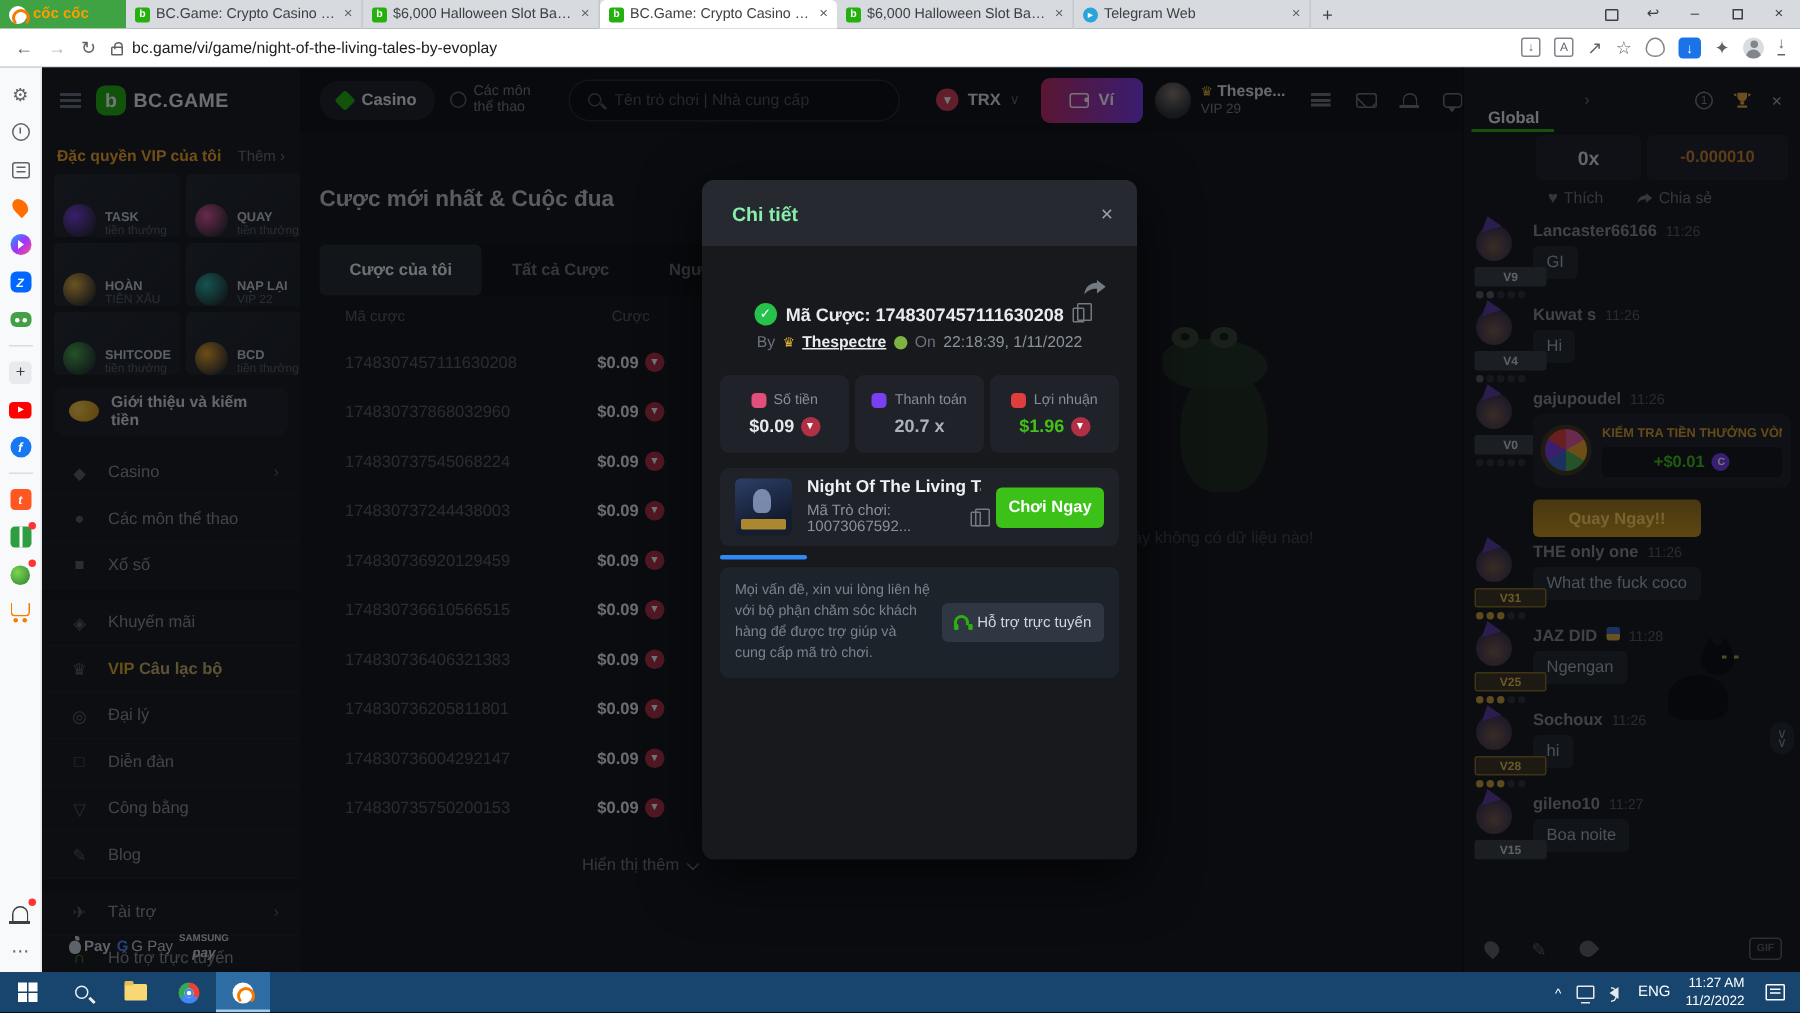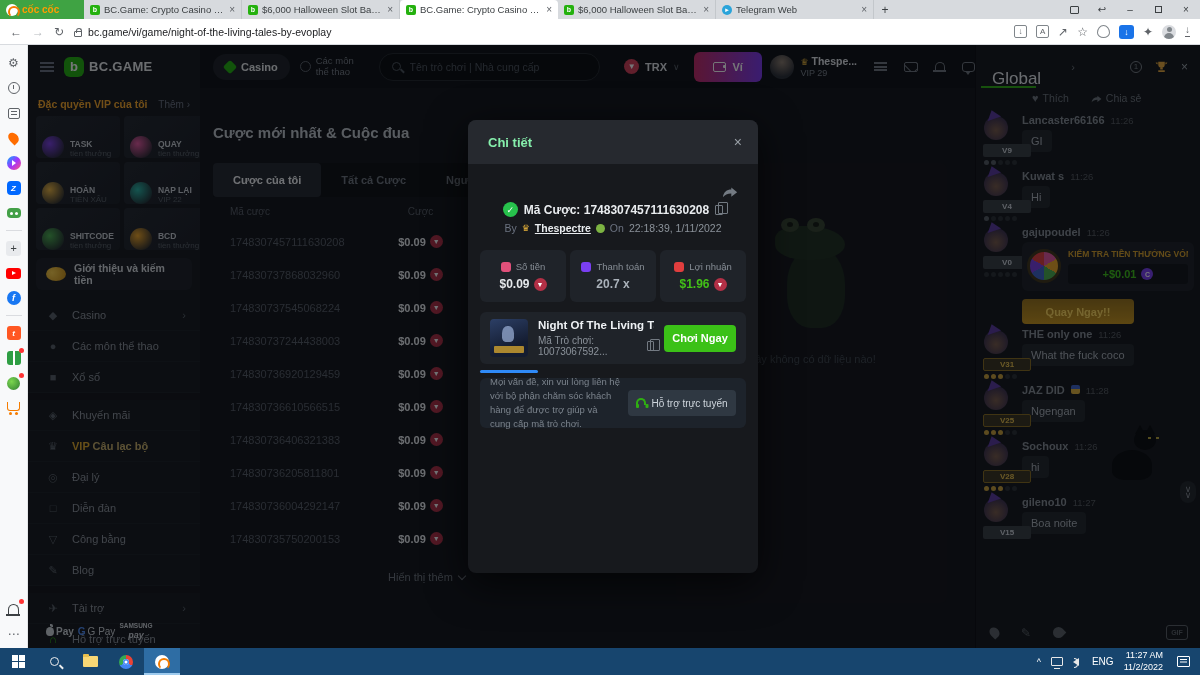--- a/index.html
+++ b/index.html
@@ -167,21 +167,21 @@
   .croc{position:absolute;left:50%;top:55px;transform:translateX(-50%);width:90px;height:120px;}
   .croc .body{position:absolute;left:20px;top:30px;width:58px;height:80px;background:#1d2a1e;border-radius:45% 45% 40% 40%;}
   .croc .head{position:absolute;left:8px;top:8px;width:70px;height:34px;background:#20301f;border-radius:40% 60% 50% 50%;}
   .croc .eye{position:absolute;top:0;width:18px;height:14px;background:#37442f;border-radius:50%;}
   .croc .eye::after{content:"";position:absolute;left:6px;top:4px;width:6px;height:5px;background:#141a12;border-radius:50%;}
   .empty-txt{position:absolute;left:0;right:0;top:190px;text-align:center;color:#3f454c;font-size:11px;}
 
   
   .bc-chat{position:absolute;right:0;top:0;bottom:0;width:225px;background:#15171b;border-left:1px solid #0c0d10;}
   .chat-head{height:43px;display:flex;align-items:center;padding:0 12px;position:relative;}
-  .chat-room{color:#e7eaee;font-size:17px;font-weight:normal;margin-left:4px;margin-top:24px;}
+  .chat-room{color:#e7eaee;font-size:11px;font-weight:bold;margin-left:4px;margin-top:24px;}
   .chat-chv{color:#6f767e;font-size:11px;margin-left:30px;}
   .chat-hics{margin-left:auto;display:flex;align-items:center;gap:13px;}
   .infoc{width:12px;height:12px;border-radius:50%;border:1px solid #7a8087;color:#7a8087;font-size:8px;display:flex;align-items:center;justify-content:center;}
   .chat-x{color:#9aa1a8;font-size:12px;}
   .room-underline{position:absolute;left:5px;bottom:0;width:55px;height:2px;background:#2fae12;}
   .chat-body{position:absolute;top:43px;left:0;right:0;bottom:75px;overflow:hidden;padding:2px 8px 0 8px;}
   .res-card{display:flex;gap:4px;margin:0 0 6px 40px;}
   .res-box{height:30px;background:#1d2126;border-radius:4px;display:flex;align-items:center;justify-content:center;}
   .res-mult{width:70px;color:#d6dade;font-weight:bold;font-size:13px;}
   .res-amt{flex:1;color:#c97e2e;font-weight:bold;font-size:11px;}
@@ -247,21 +247,21 @@
   .stat .vr{display:flex;align-items:center;gap:4px;font-size:12px;font-weight:bold;}
   .gamecard{position:absolute;left:12px;right:12px;top:192px;height:52px;background:#1f2329;border-radius:6px;display:flex;align-items:center;padding:0 10px;gap:10px;}
   .thumb{width:38px;height:38px;border-radius:4px;background:linear-gradient(160deg,#2c3f66,#141c30 70%);position:relative;overflow:hidden;flex:0 0 38px;}
   .thumb::after{content:"";position:absolute;left:12px;top:7px;width:12px;height:16px;background:#8fa3c8;border-radius:45% 45% 30% 30%;opacity:.8;}
   .thumb::before{content:"";position:absolute;left:4px;bottom:4px;width:30px;height:7px;background:#c59a2f;border-radius:1px;opacity:.85;}
   .ginfo{flex:1;min-width:0;}
   .gtitle{color:#eef1f4;font-size:11.5px;font-weight:bold;white-space:nowrap;overflow:hidden;}
   .gidrow{display:flex;align-items:center;gap:1px;margin-top:4px;color:#8b929a;font-size:10px;}
   .playbtn{width:72px;height:27px;background:#3bc117;border-radius:4px;color:#fff;font-size:11px;font-weight:bold;display:flex;align-items:center;justify-content:center;flex:0 0 72px;}
   .bluebar{position:absolute;left:12px;top:250px;width:58px;height:3px;background:#2f8af7;border-radius:2px;}
-  .supp{position:absolute;left:12px;right:12px;top:258px;height:50px;background:#1d232b;border-radius:6px;display:flex;align-items:center;gap:8px;padding:0 10px;}
+  .supp{position:absolute;left:12px;right:12px;top:258px;height:74px;background:#1d232b;border-radius:6px;display:flex;align-items:center;gap:8px;padding:0 10px;}
   .suptxt{flex:1;color:#7b838c;font-size:9.5px;line-height:1.45;}
   .supbtn{width:108px;height:26px;background:#2f3842;border-radius:4px;display:flex;align-items:center;justify-content:center;gap:5px;color:#cfd6dd;font-size:10px;flex:0 0 108px;}
   .hsic{width:10px;height:7px;border:2px solid #2fae12;border-bottom:none;border-radius:6px 6px 0 0;position:relative;margin-top:-3px;}
   .hsic::after{content:"";position:absolute;left:-2.5px;top:4px;width:3px;height:4px;background:#2fae12;border-radius:1px;box-shadow:9.5px 0 0 #2fae12;}
 
   
   .taskbar{position:absolute;left:0;right:0;bottom:0;height:27px;background:#17456e;display:flex;align-items:center;color:#fff;}
   .tb-tile{width:36px;height:27px;display:flex;align-items:center;justify-content:center;}
   .tb-tile.active{background:#2e6da4;box-shadow:inset 0 -2px 0 #9ecbee;}
   .winlogo{display:grid;grid-template-columns:6px 6px;grid-template-rows:6px 6px;gap:1px;}
@@ -694,20 +694,24 @@
         <div class="chat-hics">
           <span class="infoc">1</span>
           <svg width="13" height="12" viewBox="0 0 20 18">
               <path fill="#e8a93c" d="M5 1h10v4a5 5 0 0 1-10 0zM1 2h3v3a4 4 0 0 1-3-3zM19 2h-3v3a4 4 0 0 0 3-3zM8 10h4v3H8zM5 14h10v2.5H5z"></path>
             </svg>
           <span class="chat-x">×</span>
         </div>
         <span class="room-underline"></span>
       </div>
       <div class="chat-body">
+        <div class="res-card">
+          <span class="res-box res-mult">0x</span>
+          <span class="res-box res-amt">-0.000010</span>
+        </div>
         <div class="res-actions">
           <span><span class="hrt">♥</span><span>Thích</span></span>
           <span><svg width="11" height="9" viewBox="0 0 24 20" style="vertical-align:-1px;margin-right:4px;">
                 <path fill="#6f767e" d="M14 4l9 7-9 7v-5C8 13 4 15 1 19c1-8 6-12 13-12z"></path>
               </svg><span>Chia sẻ</span></span>
         </div>
         <div id="feed">
             <div class="msg"><span class="avatar"></span><span class="vbadge">V9</span><span class="mdots">
                 <i class="g"></i>
                 <i class="g"></i>

